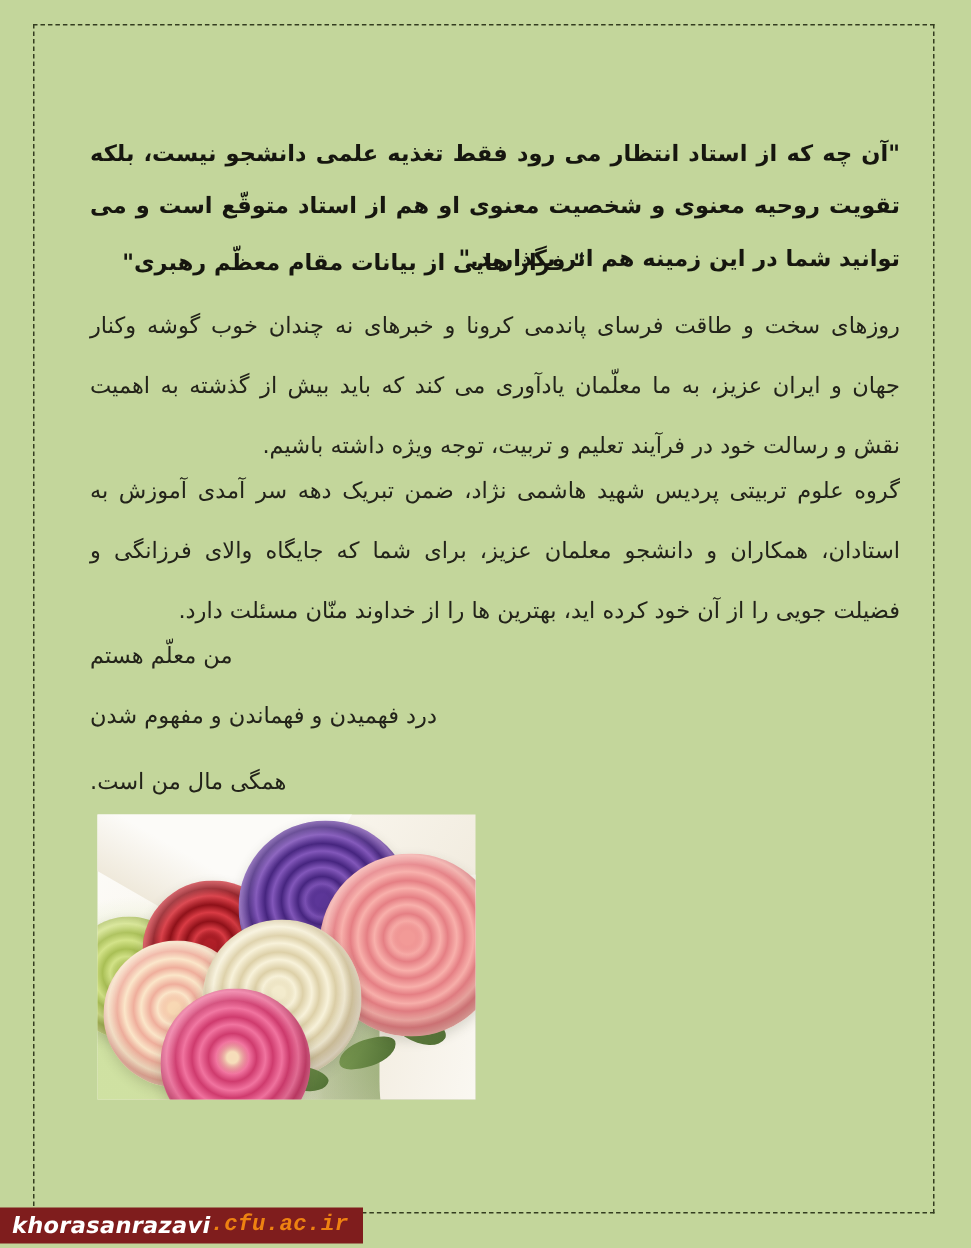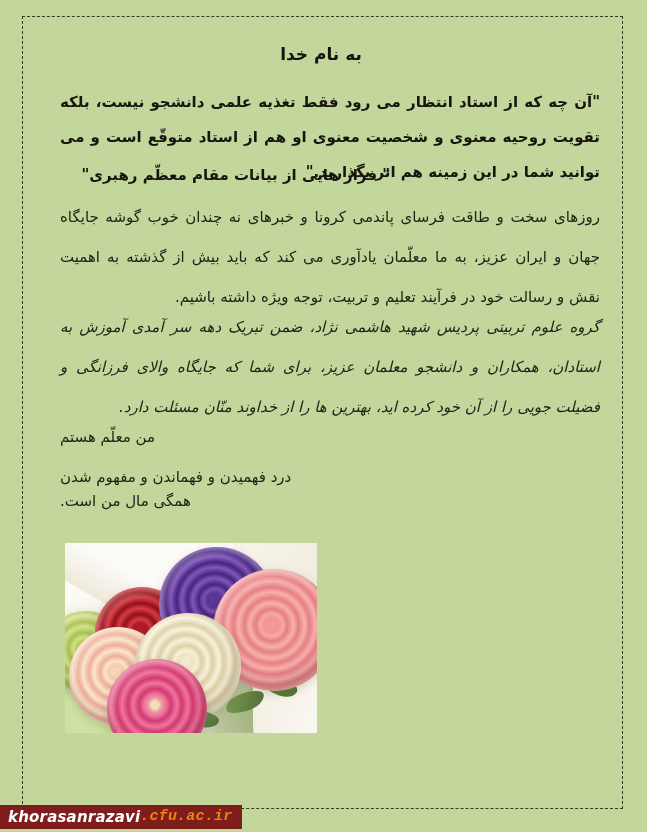--- a/index.html
+++ b/index.html
@@ -36,27 +36,27 @@
     top:166px;
     font-weight:bold;font-size:15px;
     text-align:right;padding-right:210px;box-sizing:border-box;color:#16160f;
   }
   .body-par{
     font-size:15px;line-height:40px;
     text-align:justify;text-align-last:right;
     color:#23231a;
   }
   .par-1{top:197px;}
-  .par-2{top:307px;font-style:italic;}
+  .par-2{top:307px;}
   .poem-line{
     font-size:15px;text-align:left;color:#23231a;box-sizing:border-box;
   }
   .poem-1{top:428px;padding-right:2px;}
   .poem-2{top:468px;padding-right:150px;}
-  .poem-3{top:492px;padding-right:250px;}
+  .poem-3{top:512px;padding-right:250px;}
 
   
   .photo{
     position:absolute;left:65px;top:543px;width:252px;height:190px;
     overflow:hidden;
     background:
       radial-gradient(circle at 10% 92%, rgba(205,224,158,0.95) 0 14%, rgba(205,224,158,0) 42%),
       radial-gradient(circle at 30% 100%, rgba(242,168,200,0.75) 0 7%, rgba(242,168,200,0) 22%),
       radial-gradient(circle at 90% 82%, rgba(118,148,78,0.55) 0 11%, rgba(118,148,78,0) 36%),
       radial-gradient(circle at 68% 98%, rgba(150,170,110,0.45) 0 8%, rgba(150,170,110,0) 26%),
@@ -105,27 +105,26 @@
   }
   .watermark .domain{color:#ee8211;font-family:Liberation Mono, monospace;}
 </style>
 </head>
 <body>
 
 <div class="canvas">
 
   <div class="frame"></div>
 
-  <div class="tblock doc-title">به نام خدا</div>
 
   <div class="tblock bold-quote">"آن چه که از استاد انتظار می رود فقط تغذیه علمی دانشجو نیست، بلکه تقویت روحیه معنوی و شخصیت معنوی او هم از استاد متوقّع است و می توانید شما در این زمینه هم اثر بگذارید."</div>
 
   <div class="tblock attribution">" فراز هایی از بیانات مقام معظّم رهبری"</div>
 
-  <div class="tblock body-par par-1">روزهای سخت و طاقت فرسای پاندمی کرونا و خبرهای نه چندان خوب گوشه جایگاه جهان و ایران عزیز، به ما معلّمان یادآوری می کند که باید بیش از گذشته به اهمیت نقش و رسالت خود در فرآیند تعلیم و تربیت، توجه ویژه داشته باشیم.</div>
+  <div class="tblock body-par par-1">روزهای سخت و طاقت فرسای پاندمی کرونا و خبرهای نه چندان خوب گوشه وکنار جهان و ایران عزیز، به ما معلّمان یادآوری می کند که باید بیش از گذشته به اهمیت نقش و رسالت خود در فرآیند تعلیم و تربیت، توجه ویژه داشته باشیم.</div>
 
   <div class="tblock body-par par-2">گروه علوم تربیتی پردیس شهید هاشمی نژاد، ضمن تبریک دهه سر آمدی آموزش به استادان، همکاران و دانشجو معلمان عزیز، برای شما که جایگاه والای فرزانگی و فضیلت جویی را از آن خود کرده اید، بهترین ها را از خداوند منّان مسئلت دارد.</div>
 
   <div class="tblock poem-line poem-1">من معلّم هستم</div>
   <div class="tblock poem-line poem-2">درد فهمیدن و فهماندن و مفهوم شدن</div>
   <div class="tblock poem-line poem-3">همگی مال من است.</div>
 
   <div class="photo">
     <div class="arch"></div>
     <div class="wallcurve"></div>

